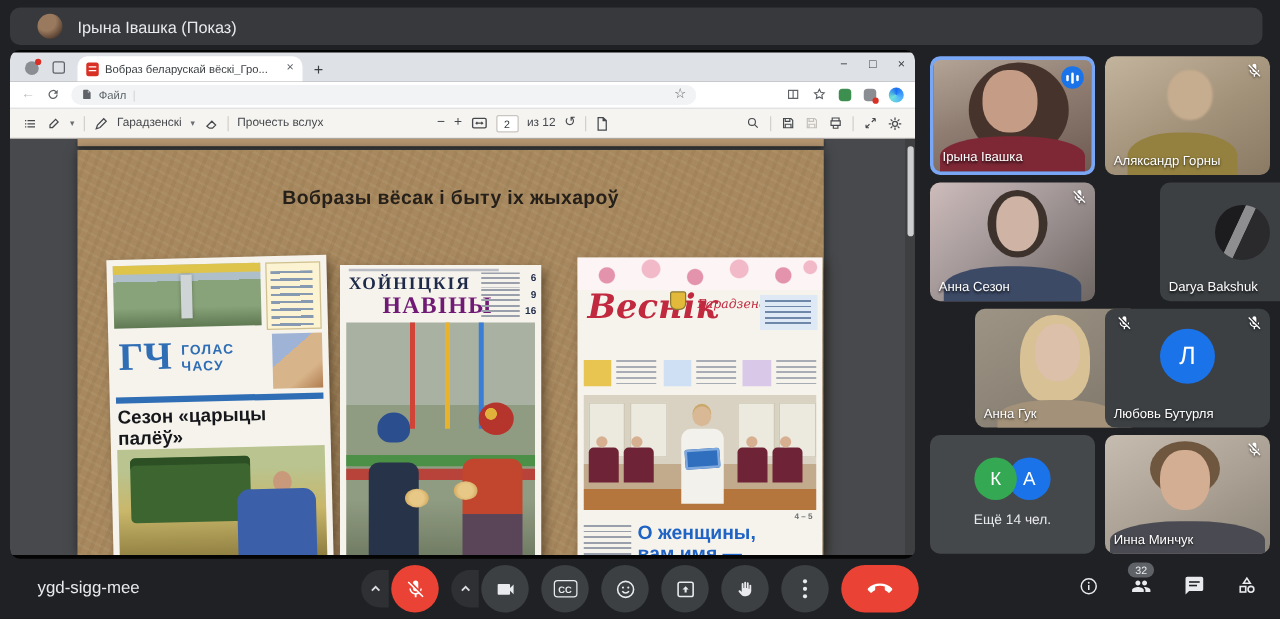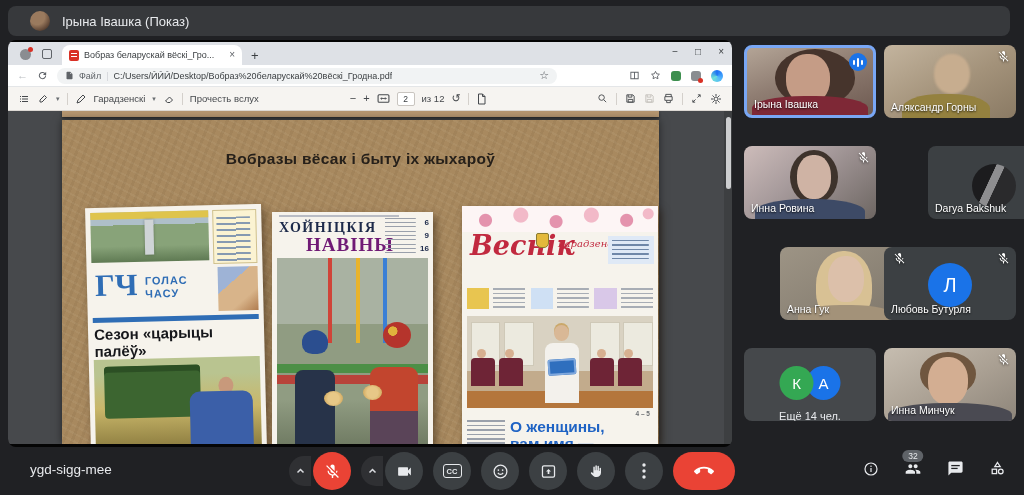--- a/index.html
+++ b/index.html
@@ -180,21 +180,21 @@
       border-radius:8px 8px 0 0; }
   .p3-book { position:absolute; left:16%; top:34px; width:28px; height:16px; background:#2f6fbe;
       border-radius:2px; box-shadow:inset 0 0 0 2px #7fa8dd; transform:rotate(-4deg); }
   .p3-pages { position:absolute; right:8px; top:204px; font-size:6.5px; color:#6a6e72; font-weight:bold; }
   .p3-textcol { position:absolute; left:5px; top:214px; width:38px; bottom:2px;
       background-image:repeating-linear-gradient(180deg,#9aa0ab 0 1.5px, rgba(0,0,0,0) 1.5px 4.5px); }
   .p3-head { position:absolute; left:48px; top:212px; width:144px; color:#1f63c4; font-weight:bold;
       font-size:15.5px; line-height:1.12; }
 
   
-  .tile { position:absolute; width:132px; height:73px; border-radius:8px; overflow:hidden;
+  .tile { position:absolute; width:132px; height:95px; border-radius:8px; overflow:hidden;
       background:#3c4043; }
   .tile .tname { position:absolute; left:7px; bottom:5px; font-size:10.5px; color:#fff;
       text-shadow:0 1px 2px rgba(0,0,0,.85); white-space:nowrap; z-index:5; }
   .mute { position:absolute; top:5px; right:6px; z-index:5; filter:drop-shadow(0 1px 1px rgba(0,0,0,.6)); }
   .speakicon { position:absolute; top:5px; right:6px; width:18px; height:18px; border-radius:50%;
       background:#1a73e8; display:flex; align-items:center; justify-content:center; gap:1.5px; z-index:5; }
   .sbar { width:2.2px; background:#fff; border-radius:1px; }
   .tile.speaking { border:3px solid #79a7f5; }
   .fig { position:absolute; border-radius:50%; }
   .torso { position:absolute; bottom:-8px; border-radius:45% 45% 0 0; }
@@ -288,21 +288,20 @@
     <div class="navg">←</div>
     <svg width="11" height="11" viewBox="0 0 24 24">
       <path d="M17.6 6.4A8 8 0 1 0 20 12h-2.2A5.8 5.8 0 1 1 16 7.9L13 11h7V4l-2.4 2.4z" fill="#5f6368"></path>
     </svg>
     <div class="addressbar">
       <svg width="9" height="9" viewBox="0 0 24 24">
         <path d="M14 2H6a2 2 0 0 0-2 2v16a2 2 0 0 0 2 2h12a2 2 0 0 0 2-2V8l-6-6zm0 2.5L17.5 8H14V4.5z" fill="#5f6368"></path>
       </svg>
       <span class="addr-scheme">Файл</span>
       <span class="addr-sep">|</span>
-      <span class="addr-url">C:/Users/ЙЙЙ/Desktop/Вобраз%20беларускай%20вёскі_Гродна.pdf</span>
       <span class="star" style="margin-left:auto;">☆</span>
     </div>
     <div class="br-icons">
       <svg width="11" height="11" viewBox="0 0 24 24">
         <path d="M3 4h18v16H3V4zm2 2v12h6V6H5zm8 0v12h6V6h-6z" fill="#5f6368"></path>
       </svg>
       <svg width="11" height="11" viewBox="0 0 24 24">
         <path d="M12 3l2.6 5.3 5.9.9-4.2 4.1 1 5.8L12 16.4 6.7 19l1-5.8L3.5 9.2l5.9-.9L12 3z" fill="none" stroke="#5f6368" stroke-width="2"></path>
       </svg>
       <div class="ext-green"></div>
@@ -507,21 +506,21 @@
 
 <div class="tile" id="tile3">
   <div class="fig hair"></div>
   <div class="fig face"></div>
   <div class="torso"></div>
   <div class="mute">
     <svg width="13" height="13" viewBox="0 0 24 24">
         <path fill="#fff" d="M19 11h-1.7c0 .74-.16 1.43-.43 2.05l1.23 1.23c.56-.98.9-2.09.9-3.28zm-4.02.17c0-.06.02-.11.02-.17V5a3 3 0 0 0-6 0v.18l5.98 5.99zM4.27 3L3 4.27l6.01 6.01V11a3 3 0 0 0 3 3c.23 0 .44-.03.65-.08l1.66 1.66c-.71.33-1.5.52-2.31.52-2.76 0-5.3-2.1-5.3-5.1H5c0 3.41 2.72 6.23 6 6.72V21h2v-3.28c.91-.13 1.77-.45 2.54-.9L19.73 21 21 19.73 4.27 3z"></path>
       </svg>
   </div>
-  <div class="tname">Инна Ровина</div>
+  <div class="tname">Анна Сезон</div>
 </div>
 
 <div class="tile" id="tile4">
   <div class="pava"></div>
   <div class="mute">
     <svg width="13" height="13" viewBox="0 0 24 24">
         <path fill="#fff" d="M19 11h-1.7c0 .74-.16 1.43-.43 2.05l1.23 1.23c.56-.98.9-2.09.9-3.28zm-4.02.17c0-.06.02-.11.02-.17V5a3 3 0 0 0-6 0v.18l5.98 5.99zM4.27 3L3 4.27l6.01 6.01V11a3 3 0 0 0 3 3c.23 0 .44-.03.65-.08l1.66 1.66c-.71.33-1.5.52-2.31.52-2.76 0-5.3-2.1-5.3-5.1H5c0 3.41 2.72 6.23 6 6.72V21h2v-3.28c.91-.13 1.77-.45 2.54-.9L19.73 21 21 19.73 4.27 3z"></path>
       </svg>
   </div>
   <div class="tname">Darya Bakshuk</div>

